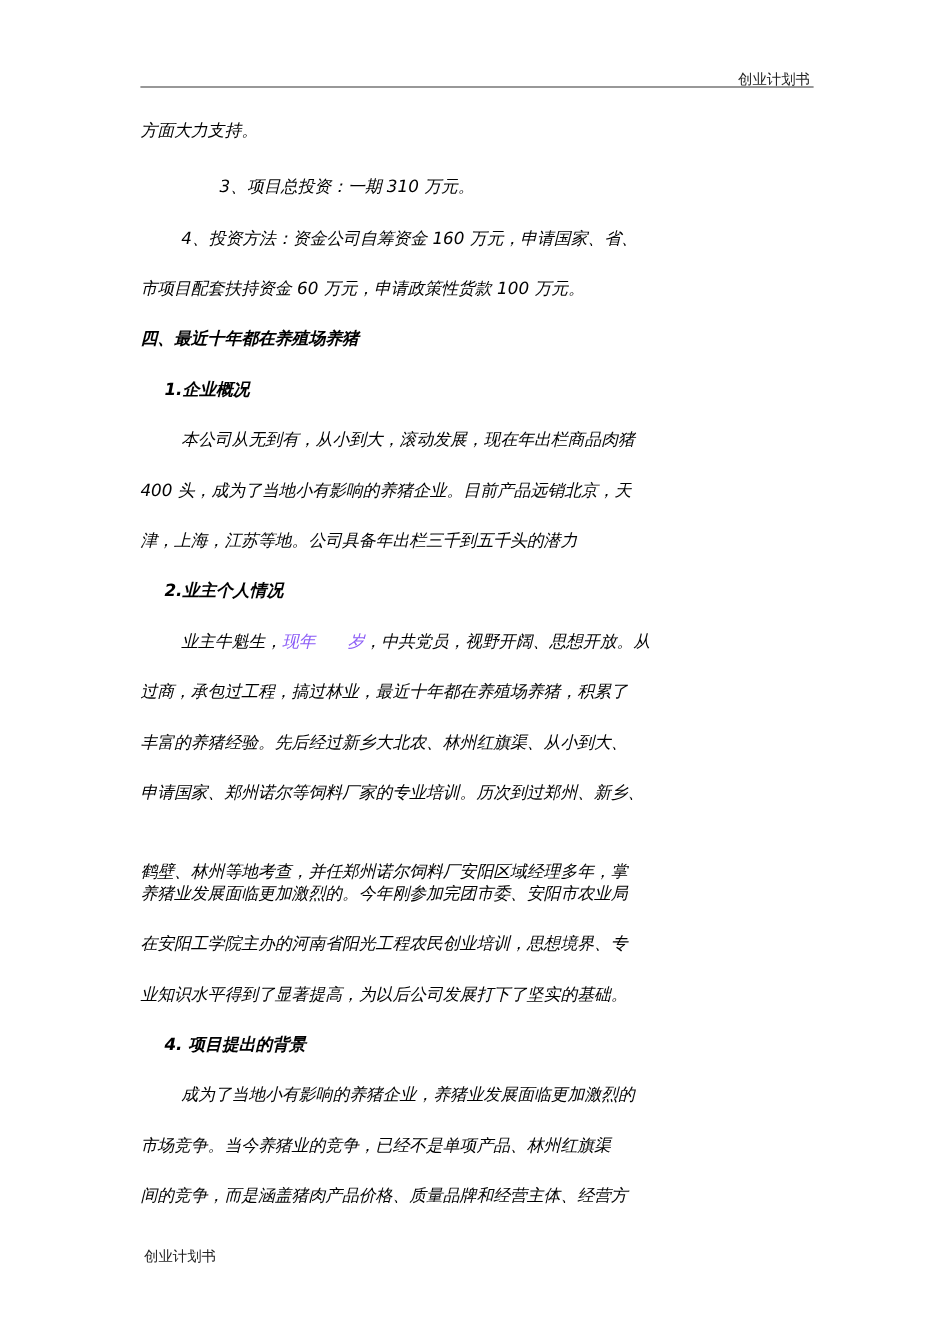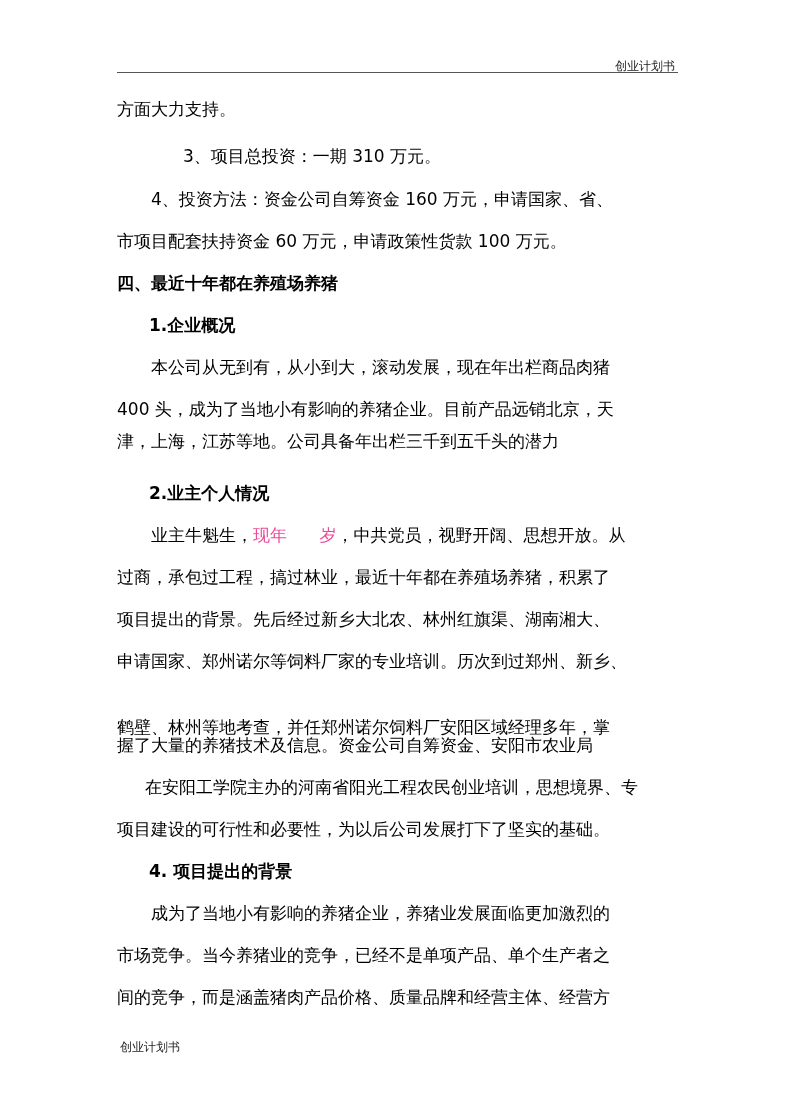--- a/index.html
+++ b/index.html
@@ -35,28 +35,29 @@
     .content {
       position: absolute;
       left: 117px;
       top: 99px;
       width: 560px;
     }
     .line {
       position: absolute;
       left: 0;
       white-space: nowrap;
-      font-size: 17px;
+      font-size: 14px;
       line-height: 20px;
       height: 20px;
+      font-style: italic;
     }
     .indent { left: 34px; }
-    .sub-indent { left: 20px; margin-left: 12px; }
+    .sub-indent { left: 20px; }
     .bold { font-weight: bold; }
-    .red { color: #ec4899; }
+    .red { color: #8b5cf6; }
     .footer-text {
       position: absolute;
       left: 120px;
       top: 1039px;
       font-family: "DejaVu Serif", "Liberation Serif", serif;
       font-size: 12px;
       color: #222;
     }
   </style>
 </head>
@@ -71,35 +72,35 @@
   <div class="line" style="top:0px;">方面大力支持。</div>
   <div class="line indent" style="top:47px;margin-left:32px;">3、项目总投资：一期 310 万元。</div>
   <div class="line indent" style="top:90px;text-align:center;">4、投资方法：资金公司自筹资金 160 万元，申请国家、省、</div>
   <div class="line" style="top:132px;">市项目配套扶持资金 60 万元，申请政策性货款 100 万元。</div>
 
   <div class="line bold" style="top:174px;">四、最近十年都在养殖场养猪</div>
 
   <div class="line bold sub-indent" style="top:216px;">1.企业概况</div>
   <div class="line indent" style="top:258px;">本公司从无到有，从小到大，滚动发展，现在年出栏商品肉猪</div>
   <div class="line" style="top:300px;">400 头，成为了当地小有影响的养猪企业。目前产品远销北京，天</div>
-  <div class="line" style="top:332px;text-align:right;">津，上海，江苏等地。公司具备年出栏三千到五千头的潜力</div>
+  <div class="line" style="top:342px;text-align:right;">津，上海，江苏等地。公司具备年出栏三千到五千头的潜力</div>
 
   <div class="line bold sub-indent" style="top:384px;">2.业主个人情况</div>
   <div class="line indent" style="top:426px;">
     <span>业主牛魁生，</span><span class="red" style="white-space:pre;">现年      岁</span><span>，中共党员，视野开阔、思想开放。从</span>
   </div>
   <div class="line" style="top:468px;">过商，承包过工程，搞过林业，最近十年都在养殖场养猪，积累了</div>
-  <div class="line" style="top:510px;">项目提出的背景。先后经过新乡大北农、林州红旗渠、湖南湘大、</div>
+  <div class="line" style="top:510px;">丰富的养猪经验。先后经过新乡大北农、林州红旗渠、从小到大、</div>
   <div class="line" style="top:552px;">申请国家、郑州诺尔等饲料厂家的专业培训。历次到过郑州、新乡、</div>
   <div class="line" style="top:618px;">鹤壁、林州等地考查，并任郑州诺尔饲料厂安阳区域经理多年，掌</div>
-  <div class="line" style="top:636px;">握了大量的养猪技术及信息。资金公司自筹资金、安阳市农业局</div>
-  <div class="line" style="top:678px;margin-left:28px;">在安阳工学院主办的河南省阳光工程农民创业培训，思想境界、专</div>
-  <div class="line" style="top:720px;">项目建设的可行性和必要性，为以后公司发展打下了坚实的基础。</div>
+  <div class="line" style="top:636px;">养猪业发展面临更加激烈的。今年刚参加完团市委、安阳市农业局</div>
+  <div class="line" style="top:678px;">在安阳工学院主办的河南省阳光工程农民创业培训，思想境界、专</div>
+  <div class="line" style="top:720px;">业知识水平得到了显著提高，为以后公司发展打下了坚实的基础。</div>
 
   <div class="line bold sub-indent" style="top:762px;">4. 项目提出的背景</div>
   <div class="line indent" style="top:804px;">成为了当地小有影响的养猪企业，养猪业发展面临更加激烈的</div>
-  <div class="line" style="top:846px;">市场竞争。当今养猪业的竞争，已经不是单项产品、单个生产者之</div>
+  <div class="line" style="top:846px;">市场竞争。当今养猪业的竞争，已经不是单项产品、林州红旗渠</div>
   <div class="line" style="top:888px;">间的竞争，而是涵盖猪肉产品价格、质量品牌和经营主体、经营方</div>
 </div>
 
 <div>
   <span class="footer-text">创业计划书</span>
 </div>
 
 </body></html>

